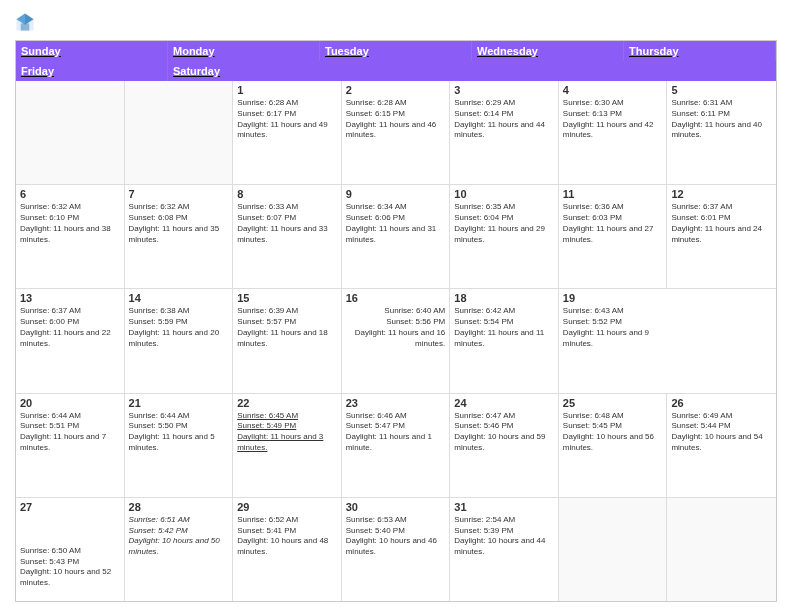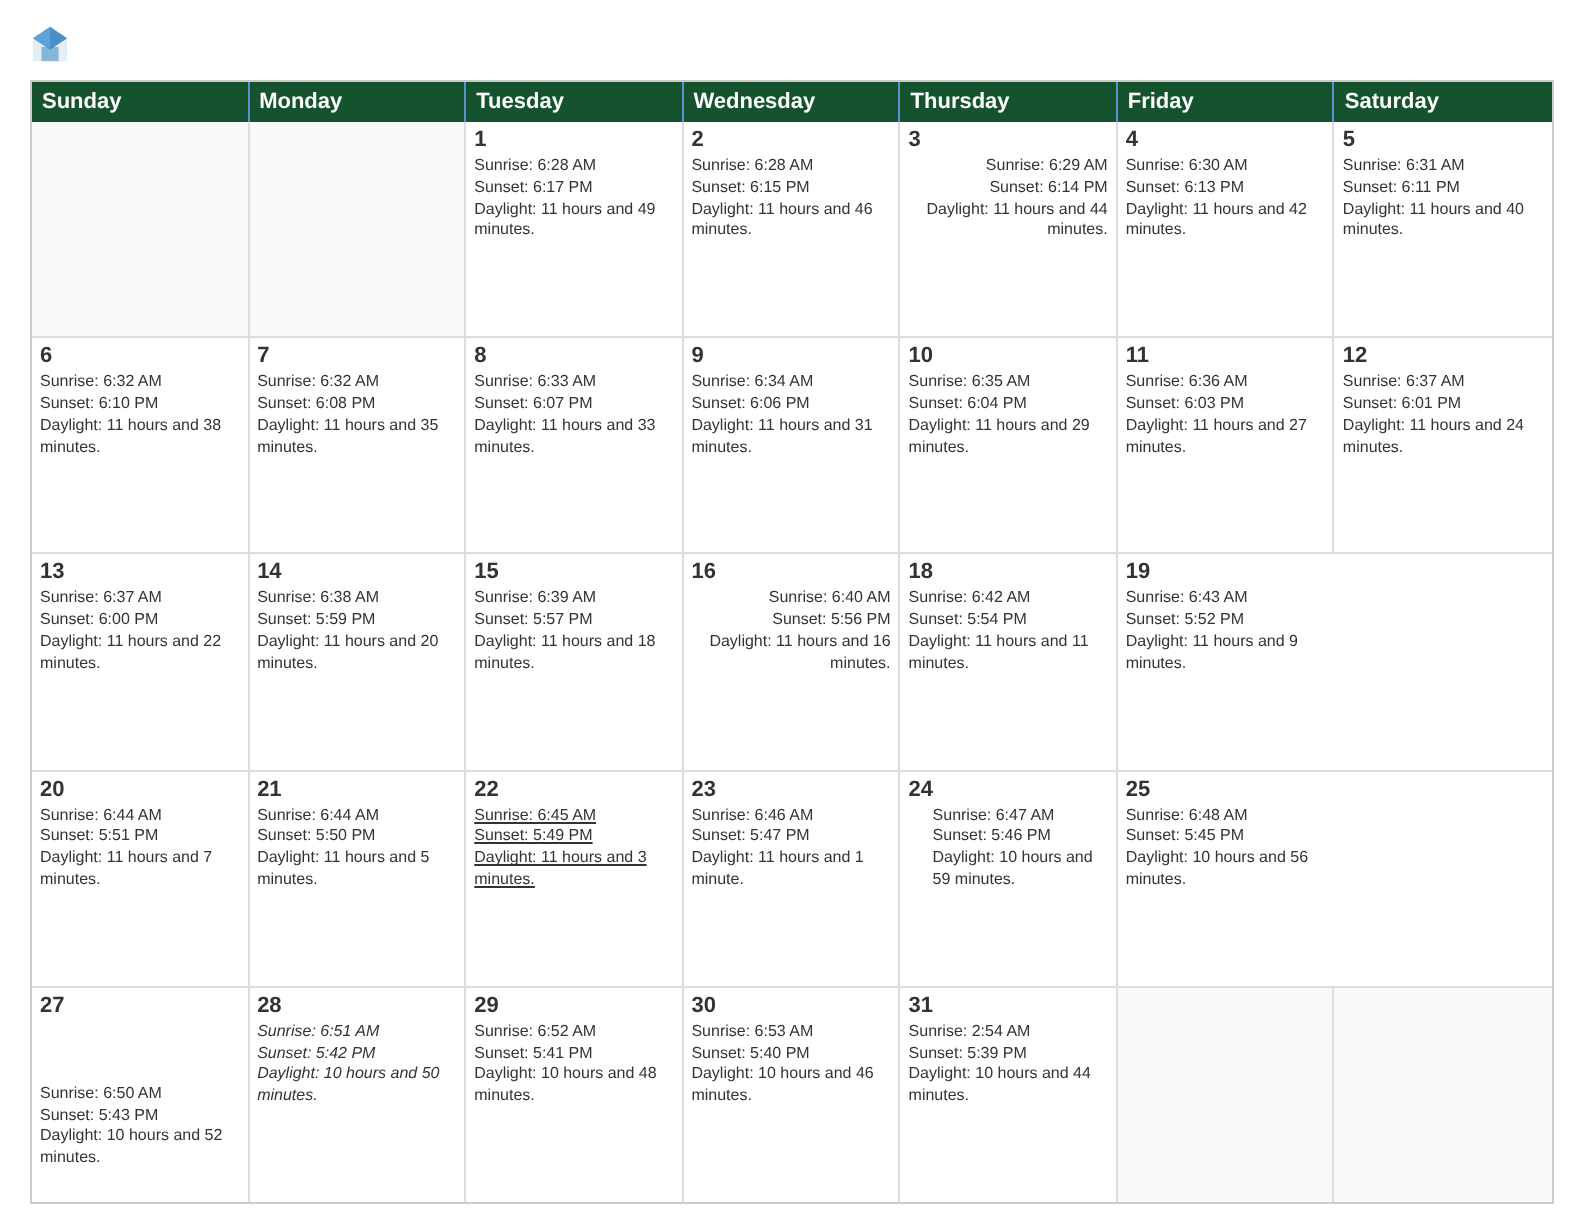--- a/index.html
+++ b/index.html
@@ -57,22 +57,23 @@
       color: #555;
     }
     .calendar {
       flex: 1;
       display: flex;
       flex-direction: column;
       border: 1px solid #ccc;
     }
     .cal-header {
       display: grid;
-      grid-template-columns: repeat(7, 1fr);
-      background: #14532d;
+      grid-template-columns: repeat(5, 1fr);
+      background: #8b5cf6;
+      text-decoration: underline;
     }
     .cal-header-cell {
       color: #fff;
       font-size: 11px;
       font-weight: bold;
       padding: 4px 5px;
       border-right: 1px solid #5a8fd1;
       text-align: left;
     }
     .cal-header-cell:last-child { border-right: none; }
@@ -155,21 +156,21 @@
 Daylight: 11 hours and 49 minutes.</div>
           </div>
           <div class="cal-cell">
             <span class="day-num">2</span>
             <div class="cell-text" style="white-space: pre-line;">Sunrise: 6:28 AM
 Sunset: 6:15 PM
 Daylight: 11 hours and 46 minutes.</div>
           </div>
           <div class="cal-cell">
             <span class="day-num">3</span>
-            <div class="cell-text" style="white-space: pre-line; text-align: right;">Sunrise: 6:29 AM
+            <div class="cell-text" style="white-space: pre-line;">Sunrise: 6:29 AM
 Sunset: 6:14 PM
 Daylight: 11 hours and 44 minutes.</div>
           </div>
           <div class="cal-cell">
             <span class="day-num">4</span>
             <div class="cell-text" style="white-space: pre-line;">Sunrise: 6:30 AM
 Sunset: 6:13 PM
 Daylight: 11 hours and 42 minutes.</div>
           </div>
           <div class="cal-cell">
@@ -281,29 +282,35 @@
 Daylight: 11 hours and 3 minutes.</div>
           </div>
           <div class="cal-cell">
             <span class="day-num">23</span>
             <div class="cell-text" style="white-space: pre-line;">Sunrise: 6:46 AM
 Sunset: 5:47 PM
 Daylight: 11 hours and 1 minute.</div>
           </div>
           <div class="cal-cell">
             <span class="day-num">24</span>
-            <div class="cell-text" style="white-space: pre-line; margin-left: 12px;">Sunrise: 6:47 AM
+            <div class="cell-text" style="white-space: pre-line;">Sunrise: 6:47 AM
 Sunset: 5:46 PM
 Daylight: 10 hours and 59 minutes.</div>
           </div>
           <div class="cal-cell">
             <span class="day-num">25</span>
             <div class="cell-text" style="white-space: pre-line;">Sunrise: 6:48 AM
 Sunset: 5:45 PM
 Daylight: 10 hours and 56 minutes.</div>
+          </div>
+          <div class="cal-cell">
+            <span class="day-num">26</span>
+            <div class="cell-text" style="white-space: pre-line;">Sunrise: 6:49 AM
+Sunset: 5:44 PM
+Daylight: 10 hours and 54 minutes.</div>
           </div>
         </div>
         <div class="cal-row">
           <div class="cal-cell">
             <span class="day-num">27</span>
             <div class="cell-text" style="white-space: pre-line; margin-top: 33px;">Sunrise: 6:50 AM
 Sunset: 5:43 PM
 Daylight: 10 hours and 52 minutes.</div>
           </div>
           <div class="cal-cell">

